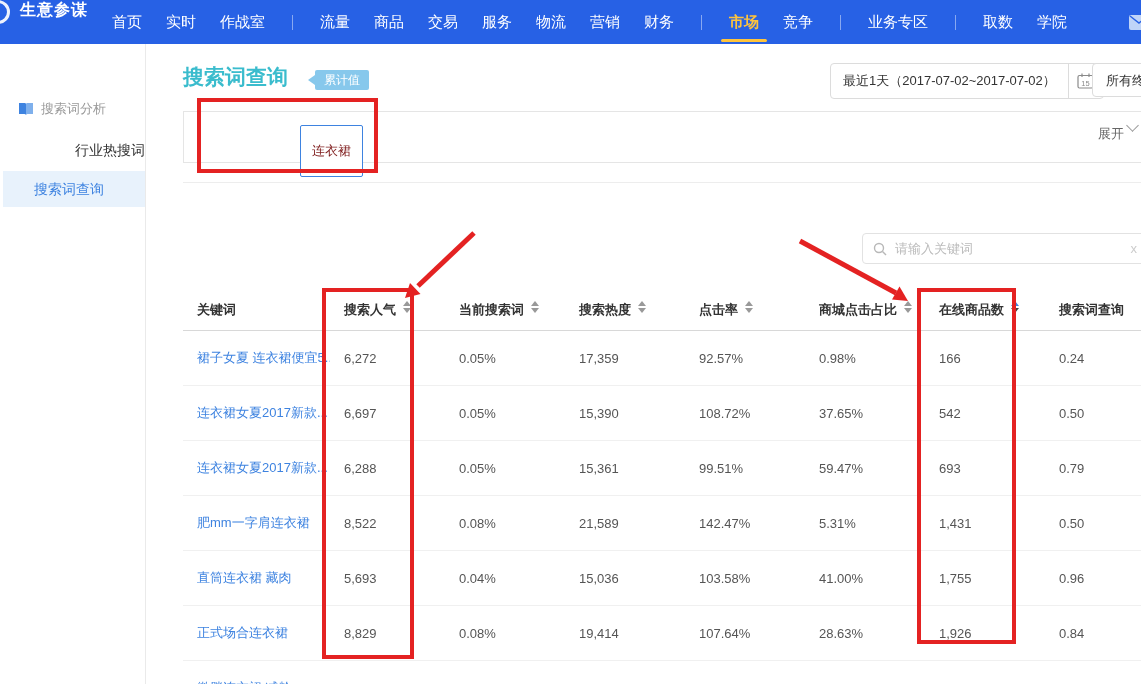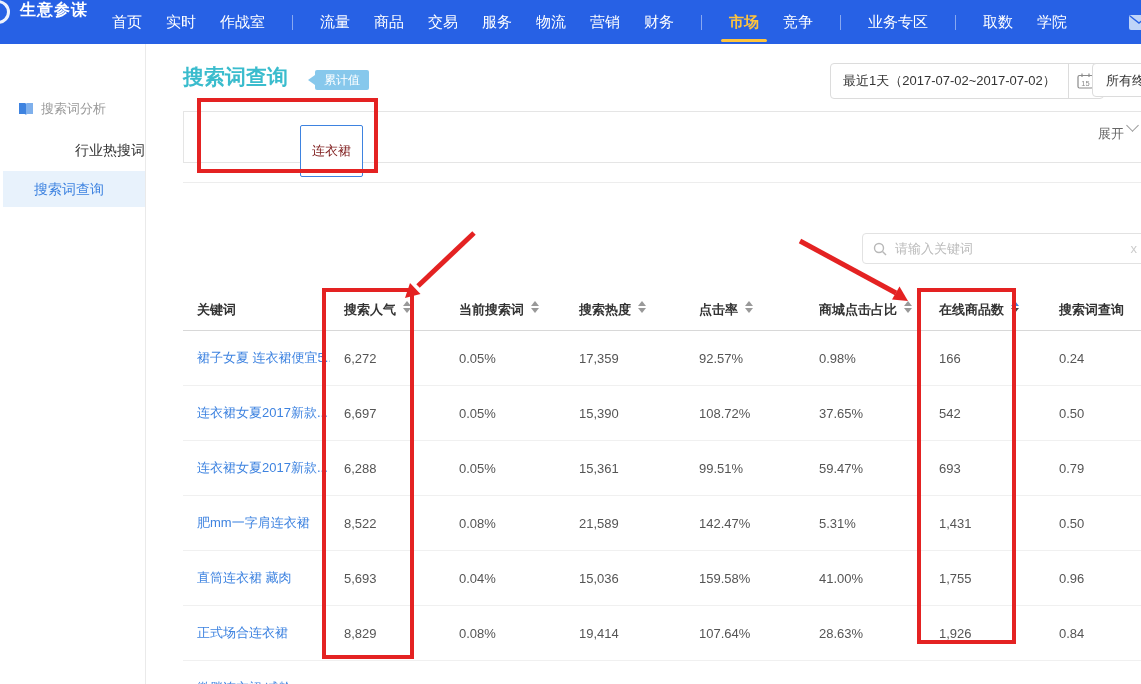--- a/index.html
+++ b/index.html
@@ -255,21 +255,21 @@
         <div class="td"><span>142.47%</span></div>
         <div class="td"><span>5.31%</span></div>
         <div class="td"><span>1,431</span></div>
         <div class="td"><span>0.50</span></div>
       </div>
       <div class="grid tr">
         <div class="td"><span class="kw">直筒连衣裙 藏肉</span></div>
         <div class="td"><span>5,693</span></div>
         <div class="td"><span>0.04%</span></div>
         <div class="td"><span>15,036</span></div>
-        <div class="td"><span>159.58%</span></div>
+        <div class="td"><span>103.58%</span></div>
         <div class="td"><span>41.00%</span></div>
         <div class="td"><span>1,755</span></div>
         <div class="td"><span>0.96</span></div>
       </div>
       <div class="grid tr">
         <div class="td"><span class="kw">正式场合连衣裙</span></div>
         <div class="td"><span>8,829</span></div>
         <div class="td"><span>0.08%</span></div>
         <div class="td"><span>19,414</span></div>
         <div class="td"><span>107.64%</span></div>

